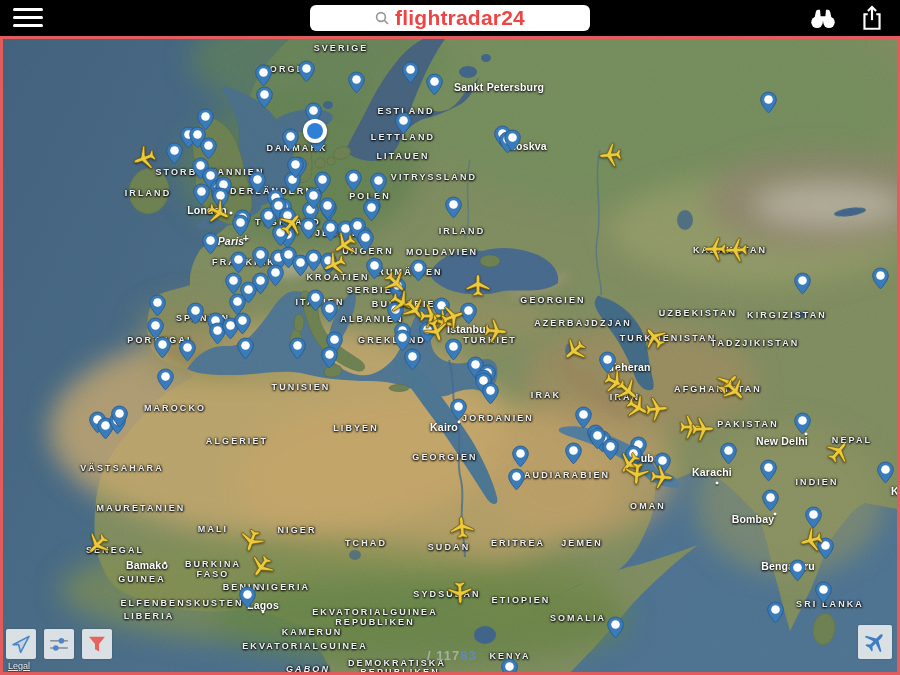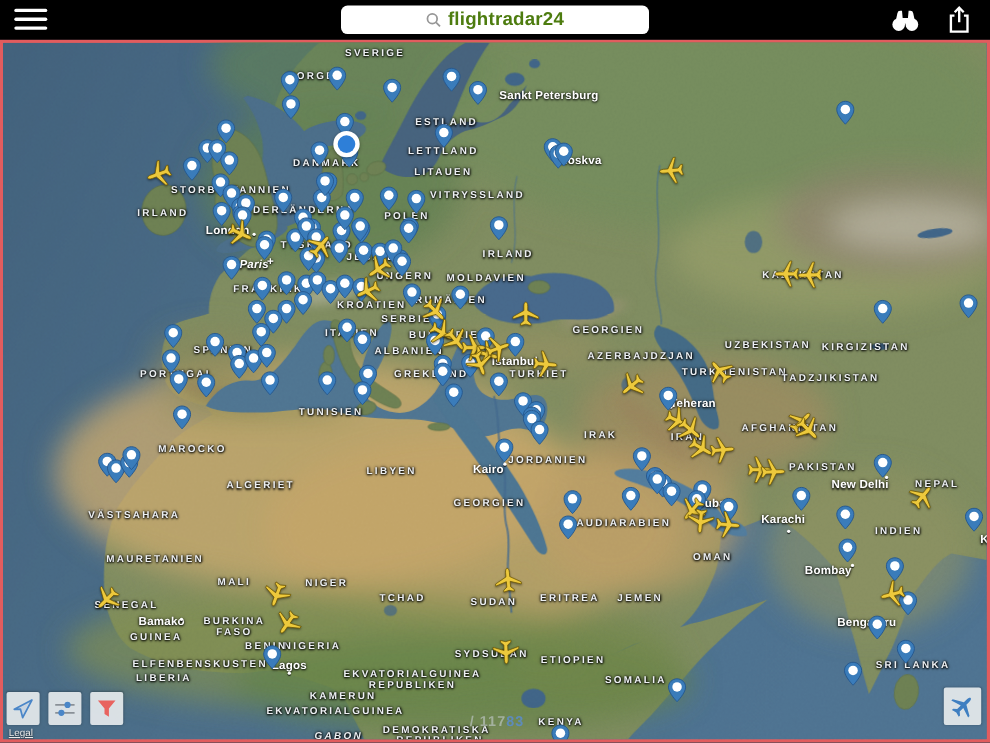--- a/index.html
+++ b/index.html
@@ -5,21 +5,21 @@
   * { margin:0; padding:0; box-sizing:border-box; }
   html,body { width:900px; height:675px; overflow:hidden; background:#000; font-family:"Liberation Sans", sans-serif; }
 
   
   #topbar { position:absolute; left:0; top:0; width:900px; height:36px; background:#000; z-index:50; }
   #menu-btn { position:absolute; left:13px; top:7px; width:32px; height:23px; cursor:pointer; }
   #menu-btn span { position:absolute; left:0; width:30px; height:3.4px; background:#fff; border-radius:2px; }
   #menu-btn span:nth-child(1){top:1px} #menu-btn span:nth-child(2){top:9px} #menu-btn span:nth-child(3){top:17px}
   #searchbox { position:absolute; left:310px; top:5px; width:280px; height:26px; background:#fff; border-radius:6px;
     display:flex; align-items:center; justify-content:center; gap:6px; }
-  #searchbox .stext { color:#4d7c0f; font-size:17px; font-weight:600; letter-spacing:0.2px; }
+  #searchbox .stext { color:#ef4444; font-size:21px; font-weight:600; letter-spacing:0.2px; }
   #binoc-btn { position:absolute; left:806px; top:6px; width:34px; height:24px; cursor:pointer; }
   #share-btn { position:absolute; left:858px; top:4px; width:28px; height:28px; cursor:pointer; }
 
   
   #map { position:absolute; left:0; top:36px; width:900px; height:639px; border:3px solid #e25c5e; background:#4a6c88; overflow:hidden; }
   #map-svg { position:absolute; left:0; top:0; z-index:1; }
   .layer { position:absolute; left:0; top:0; width:894px; height:633px; }
   #lyr-country { z-index:2; } #lyr-city { z-index:3; } #lyr-pins { z-index:4; } #lyr-planes { z-index:5; }
 
   .country-label { position:absolute; transform:translate(-50%,-50%); white-space:nowrap;
@@ -292,21 +292,21 @@
       <div class="country-label" style="left: 239px; top: 548px;">BENIN</div>
       <div class="country-label" style="left: 210px; top: 525px;">BURKINA</div>
       <div class="country-label" style="left: 210px; top: 535px;">FASO</div>
       <div class="country-label" style="left: 179px; top: 564px;">ELFENBENSKUSTEN</div>
       <div class="country-label" style="left: 146px; top: 577px;">LIBERIA</div>
       <div class="country-label" style="left: 112px; top: 511px;">SENEGAL</div>
       <div class="country-label" style="left: 139px; top: 540px;">GUINEA</div>
       <div class="country-label" style="left: 119px; top: 429px;">VÄSTSAHARA</div>
       <div class="country-label" style="left: 172px; top: 369px;">MAROCKO</div>
       <div class="country-label" style="left: 234px; top: 402px;">ALGERIET</div>
-      <div class="country-label" style="left: 292px; top: 335px; padding-left: 12px;">TUNISIEN</div>
+      <div class="country-label" style="left: 292px; top: 348px; padding-left: 12px;">TUNISIEN</div>
       <div class="country-label" style="left: 353px; top: 389px;">LIBYEN</div>
       <div class="country-label" style="left: 827px; top: 565px;">SRI LANKA</div>
     </div>
   <div class="layer" id="lyr-city">
       <div class="city-label" style="left: 496px; top: 48px;">Sankt Petersburg</div>
       <div class="city-label" style="left: 524px; top: 107px;">Moskva</div>
       <div class="city-label" style="left: 204px; top: 171px;">London</div>
       <div class="city-dot" style="left: 228px; top: 174px;"></div>
       <div class="city-label" style="left: 228px; top: 202px; font-style: italic;">Paris</div>
       <div class="city-label" style="left: 243px; top: 199px;">+</div>

